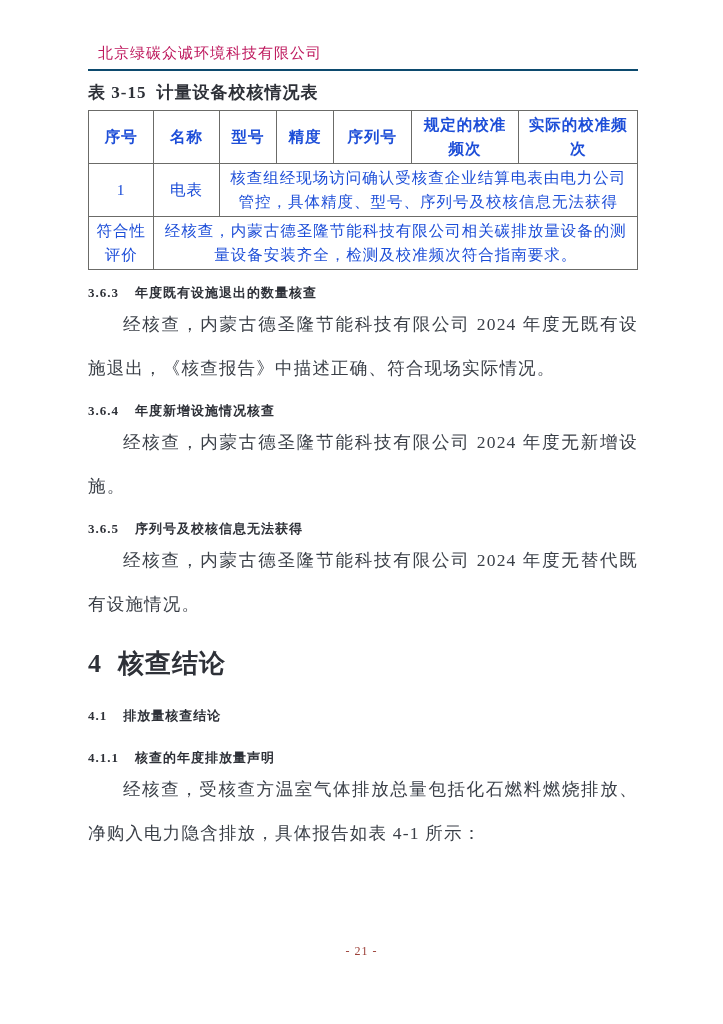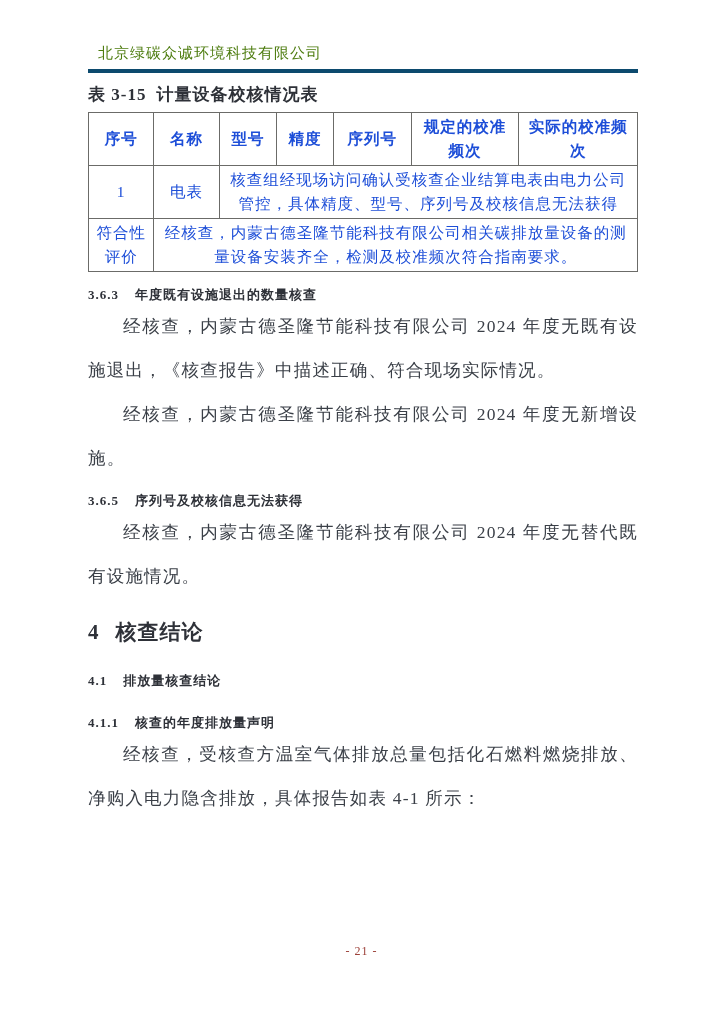--- a/index.html
+++ b/index.html
@@ -17,22 +17,22 @@
     position: absolute;
     left: 88px; top: 44px;
     width: 550px;
   }
   
   .doc-header {
     display: flex;
     justify-content: space-between;
     align-items: flex-end;
     padding: 0 4px 6px 10px;
-    border-bottom: 4px solid #0c4a6e;
-    color: #4d7c0f;
+    border-bottom: 2px solid #0c4a6e;
+    color: #be185d;
     font-size: 15px;
     letter-spacing: 1px;
   }
   .doc-header .archive { letter-spacing: 0.5px; }
   .doc-header .archive .num { font-family: "Liberation Serif", serif; letter-spacing: 0.5px; padding-left: 10px; }
   
   .para {
     font-size: 17.5px;
     line-height: 44px;
     text-align: justify;
@@ -40,21 +40,21 @@
     color: #3a3f47;
   }
   .para.indent { text-indent: 2em; }
   .h3 {
     font-size: 13px;
     font-weight: bold;
     color: #2e3138;
     letter-spacing: 1px;
   }
   .h3 .no { margin-right: 16px; }
-  .h2 { font-size: 21px; }
+  .h2 { font-size: 26px; }
   
   .tbl-caption {
     text-align: left;
     font-weight: bold;
     font-size: 17px;
     color: #2e3138;
     letter-spacing: 1px;
   }
   .tbl-caption .no { margin-right: 10px; }
   table { border-collapse: collapse; width: 100%; table-layout: fixed; }
@@ -133,20 +133,23 @@
         <td colspan="6">经核查，内蒙古德圣隆节能科技有限公司相关碳排放量设备的测量设备安装齐全，检测及校准频次符合指南要求。</td>
       </tr>
     </tbody>
       </table>
 
     <h3 class="h3 mt14">
       <span class="no">3.6.3</span><span>年度既有设施退出的数量核查</span>
     </h3>
     <p class="para indent">经核查，内蒙古德圣隆节能科技有限公司 2024 年度无既有设施退出，《核查报告》中描述正确、符合现场实际情况。</p>
 
+    <h3 class="h3 mt12">
+      <span class="no">3.6.4</span><span>年度新增设施情况核查</span>
+    </h3>
     <p class="para indent">经核查，内蒙古德圣隆节能科技有限公司 2024 年度无新增设施。</p>
 
     <h3 class="h3 mt12">
       <span class="no">3.6.5</span><span>序列号及校核信息无法获得</span>
     </h3>
     <p class="para indent">经核查，内蒙古德圣隆节能科技有限公司 2024 年度无替代既有设施情况。</p>
 
     <h3 class="h3 h2 mt20">
       <span class="no">4</span><span>核查结论</span>
     </h3>

